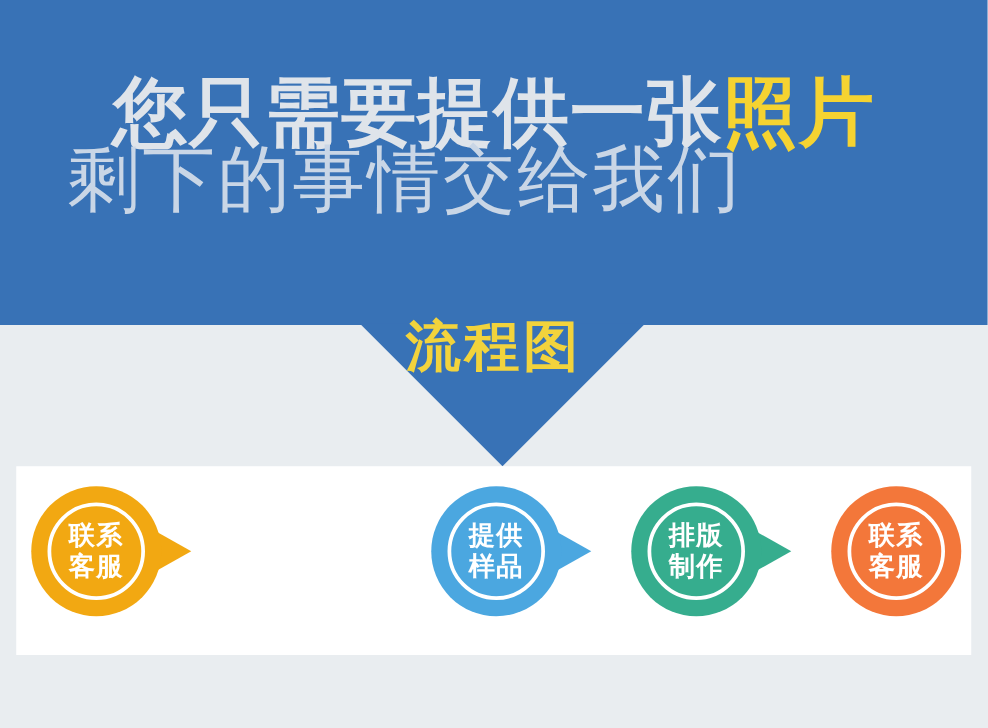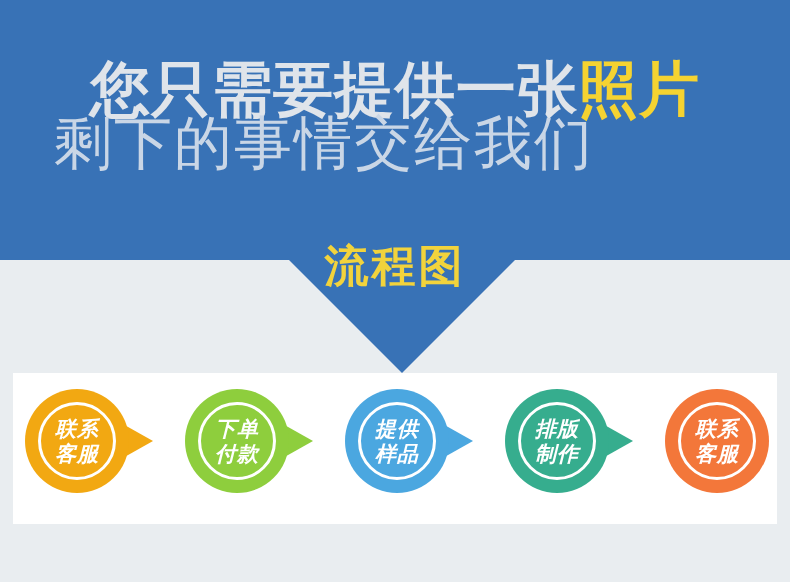--- a/index.html
+++ b/index.html
@@ -66,21 +66,21 @@
     top: 259px;
     width: 0;
     height: 0;
     border-left: 114px solid transparent;
     border-right: 114px solid transparent;
     border-top: 114px solid #3872b6;
   }
   .banner-arrow-label {
     position: absolute;
     left: 0;
-    top: 241px;
+    top: 253px;
     width: 790px;
     text-align: center;
     font-size: 44px;
     line-height: 50px;
     font-weight: 700;
     letter-spacing: 3px;
     color: #f2d33c;
     white-space: nowrap;
     z-index: 3;
     font-family: "Liberation Sans", "DejaVu Sans", sans-serif;
@@ -95,21 +95,20 @@
     height: 151px;
     background: #ffffff;
   }
 
   .flow-row {
     position: absolute;
     left: 0;
     top: 0;
     width: 764px;
     height: 122px;
-    font-style: italic;
   }
 
   
   .step {
     position: absolute;
     top: 16px;
     width: 104px;
     height: 104px;
   }
   .step-disc {
@@ -185,29 +184,20 @@
   <div class="flow-row" id="flow-row">
       <div class="step" style="left: 12px; color: rgb(242, 168, 18);">
         <div class="step-tail"></div>
         <div class="step-disc" style="background: rgb(242, 168, 18);"></div>
         <div class="step-ring"></div>
         <div class="step-label">
           <span>联系</span>
           <span>客服</span>
         </div>
       </div>
-      <div class="step" style="left: 172px; color: rgb(142, 206, 61);">
-        <div class="step-tail"></div>
-        <div class="step-disc" style="background: rgb(142, 206, 61);"></div>
-        <div class="step-ring"></div>
-        <div class="step-label">
-          <span>下单</span>
-          <span>付款</span>
-        </div>
-      </div>
       <div class="step" style="left: 492px; color: rgb(54, 173, 142);">
         <div class="step-tail"></div>
         <div class="step-disc" style="background: rgb(54, 173, 142);"></div>
         <div class="step-ring"></div>
         <div class="step-label">
           <span>排版</span>
           <span>制作</span>
         </div>
       </div>
       <div class="step" style="left: 332px; color: rgb(75, 167, 224);">

